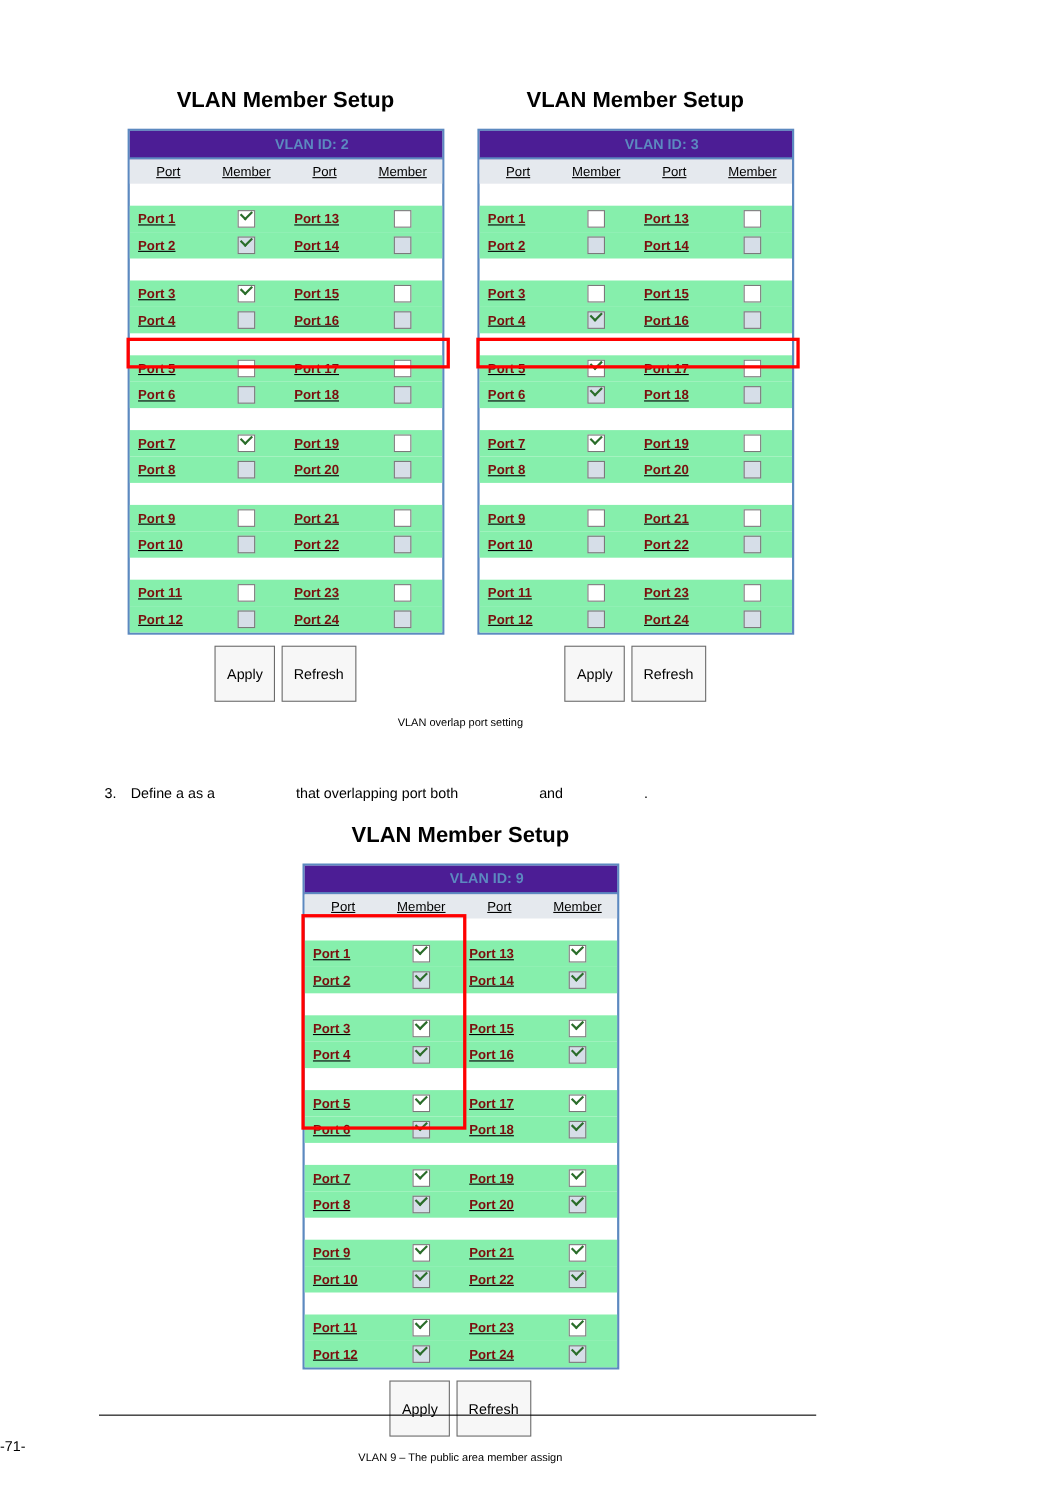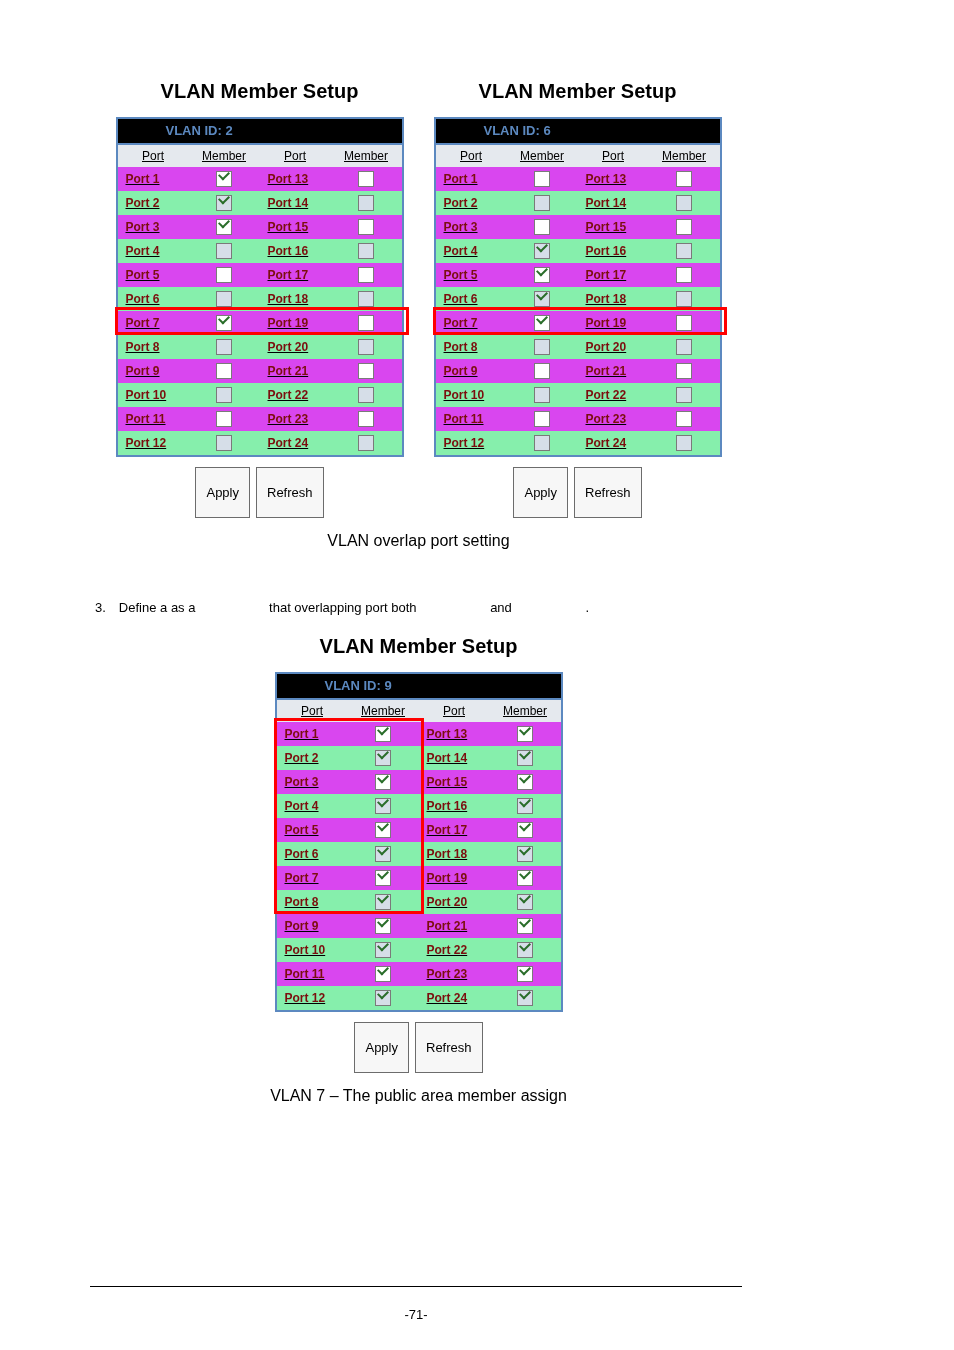--- a/index.html
+++ b/index.html
@@ -34,25 +34,25 @@
     flex-direction: column;
     align-items: center;
   }
   .vlan-panel {
     width: 288px;
     border: 2px solid #5c89c0;
     box-sizing: border-box;
     position: relative;
   }
   .vlan-head {
-    background: #000000;
+    background: #4c1d95;
     color: #5c89c0;
     height: 24px;
     line-height: 24px;
-    text-align: left;
+    text-align: center;
     font-weight: bold;
     font-size: 13px;
     border-bottom: 2px solid #5c89c0;
     padding-left: 48px;
   }
   .row4 {
     display: grid;
     grid-template-columns: 1fr 1fr 1fr 1fr;
     height: 24px;
     align-items: center;
@@ -60,21 +60,21 @@
   }
   .header-row {
     background: #e5e9ee;
     color: #000;
     font-size: 12px;
     height: 22px;
     line-height: 22px;
   }
   .header-row > div { text-align: center; }
   .port-row > div { display: flex; align-items: center; }
-  .port-row.odd  { background: #d946ef; }
+  .port-row.odd  { background: #86efac; margin-top: 20px; }
   .port-row.even { background: #86efac; }
   .port-label {
     color: #7b0e0e;
     font-weight: bold;
     font-size: 12px;
     padding-left: 8px;
   }
   .chk-cell { justify-content: center; }
   .chk {
     width: 14px;
@@ -101,36 +101,36 @@
   }
   .btn {
     border: 1px solid #6c6c6c;
     background: #f7f7f7;
     font-size: 13px;
     padding: 17px 10px;
   }
   .caption {
     text-align: center;
     margin-top: 14px;
-    font-size: 16px;
+    font-size: 10px;
   }
   .instr {
     font-size: 13px;
     margin: 50px 0 20px 0;
   }
   .highlight-row {
     position: absolute;
     border: 3px solid #ff0000;
     box-sizing: border-box;
   }
   .page-num {
     position: absolute;
     left: 0; right: 0;
     bottom: 28px;
-    text-align: center;
+    text-align: left;
     font-size: 13px;
   }
   hr.footer-rule {
     position: absolute;
     left: 90px; right: 90px;
     bottom: 55px;
     border: none;
     border-top: 1px solid #000;
   }
 </style>
@@ -273,21 +273,21 @@
           <div class="highlight-row" style="top: 188px; left: -3px; width: 294px; height: 28px;"></div>
         </div>
       <div class="btns">
         <button class="btn">Apply</button>
         <button class="btn">Refresh</button>
       </div>
     </div>
     <div class="panel-block">
       <div class="title">VLAN Member Setup</div>
       <div class="vlan-panel" id="panel-3">
-          <div class="vlan-head">VLAN ID: 6</div>
+          <div class="vlan-head">VLAN ID: 3</div>
           <div class="row4 header-row">
             <div>Port</div>
             <div>Member</div>
             <div>Port</div>
             <div>Member</div>
           </div>
           <div class="row4 port-row odd">
             <div class="port-label">Port 1</div>
             <div class="chk-cell">
               <span class="chk"></span>
@@ -555,18 +555,18 @@
           <div class="chk-cell">
             <span class="chk shade on"></span>
           </div>
         </div>
         <div class="highlight-row" style="top: 44px; left: -3px; width: 150px; height: 196px;"></div>
       </div>
     <div class="btns">
       <button class="btn">Apply</button>
       <button class="btn">Refresh</button>
     </div>
-    <div class="caption">VLAN 7 – The public area member assign</div>
+    <div class="caption">VLAN 9 – The public area member assign</div>
   </div>
 
   <hr class="footer-rule">
   <div class="page-num">-71-</div>
 </div>
 
 </body></html>

